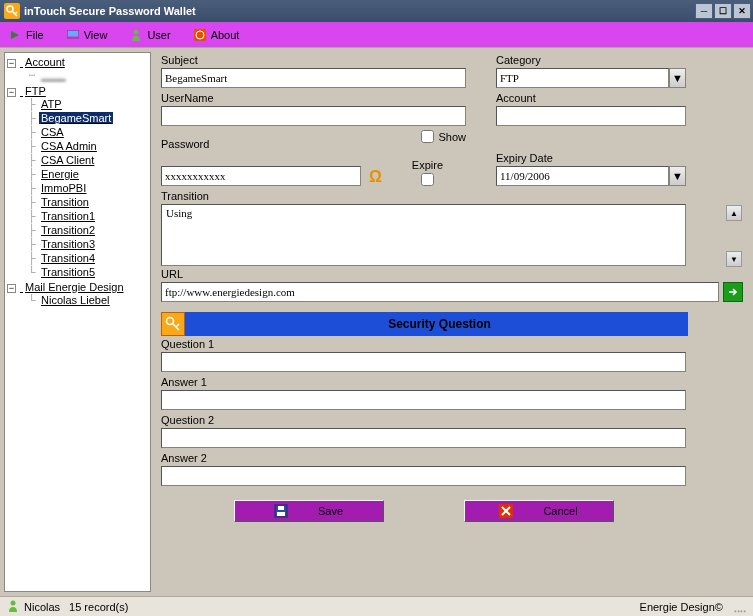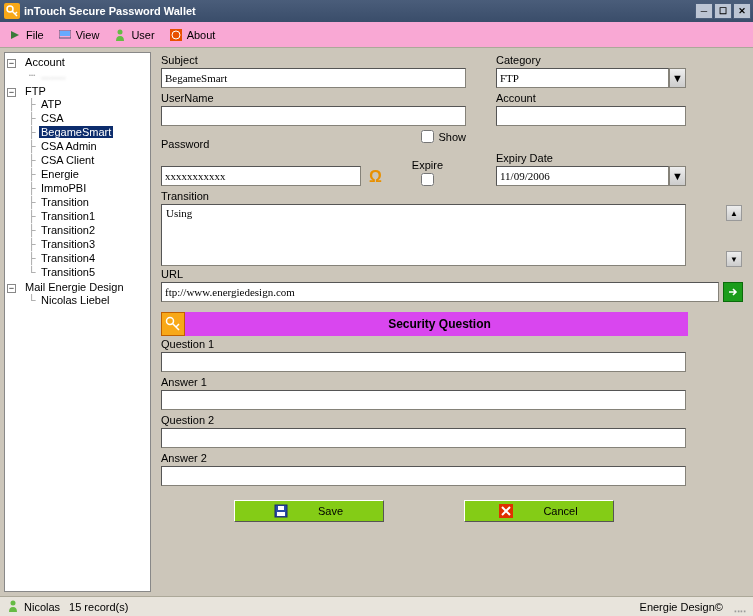--- a/index.html
+++ b/index.html
@@ -6,31 +6,31 @@
   body { font-family: Tahoma, Arial, sans-serif; font-size: 11px; background: #fff; width: 753px; height: 616px; overflow: hidden; }
   
   
   .titlebar { background: linear-gradient(#4a5d7a, #3a4d6a); height: 22px; display: flex; align-items: center; padding: 0 2px 0 4px; color: #fff; font-weight: bold; }
   .titlebar .icon { width: 16px; height: 16px; margin-right: 4px; background: #f8a818; border-radius: 2px; display: flex; align-items: center; justify-content: center; }
   .titlebar .title { flex: 1; }
   .titlebar .winbtns { display: flex; gap: 1px; }
   .titlebar .winbtn { width: 18px; height: 16px; background: #bcc5d4; border: 1px solid #4a5d7a; display: flex; align-items: center; justify-content: center; font-family: Arial; font-size: 9px; cursor: pointer; color: #000; }
   
   
-  .menubar { background: #f9a8d4; height: 26px; border-bottom: 1px solid #aca899; display: flex; align-items: center; padding: 0 4px; gap: 6px; }
+  .menubar { background: #d946ef; height: 26px; border-bottom: 1px solid #aca899; display: flex; align-items: center; padding: 0 4px; gap: 14px; }
   .menuitem { display: flex; align-items: center; gap: 4px; cursor: pointer; padding: 2px 4px; }
   .menuitem .micon { width: 14px; height: 14px; display: flex; align-items: center; justify-content: center; }
   
   
   .main { display: flex; height: 548px; background: #ccc6ba; }
   
   
   .sidebar { width: 192px; padding: 4px; }
   .tree { background: #fff; border: 1px solid #888; height: 100%; overflow: auto; padding: 2px; }
-  .tree-node { display: block; white-space: nowrap; padding: 1px 0; }
+  .tree-node { display: block; white-space: nowrap; padding: 1px 0; text-decoration: underline; }
   .tree-toggle { display: inline-block; width: 9px; height: 9px; border: 1px solid #888; text-align: center; line-height: 7px; font-size: 9px; margin-right: 4px; cursor: pointer; vertical-align: middle; }
   .tree-label { cursor: pointer; padding: 0 2px; }
   .tree-label.blur { color: #aaa; filter: blur(1.5px); }
   .tree-label.selected { background: #0c2c6c; color: #fff; }
   .tree-children { padding-left: 18px; }
   .tree-vline { display: inline-block; width: 14px; text-align: center; color: #999; }
   
   
   .formpanel { flex: 1; padding: 6px 10px 6px 6px; }
   .row { display: flex; gap: 30px; margin-bottom: 4px; align-items: center; }
@@ -56,26 +56,26 @@
   
   textarea.desc { width: 525px; height: 62px; border: 1px solid #858279; border-top-color: #555; border-left-color: #555; padding: 2px 4px; font-family: Tahoma; font-size: 11px; resize: none; }
   .desc-wrap { position: relative; }
   .scroll-up, .scroll-dn { position: absolute; right: 1px; width: 16px; height: 16px; background: linear-gradient(#eee,#ccc); border: 1px solid #999; display: flex; align-items: center; justify-content: center; font-size: 8px; cursor: pointer; }
   .scroll-up { top: 1px; }
   .scroll-dn { bottom: 1px; }
   
   .url-row { display: flex; align-items: flex-end; gap: 4px; }
   .go-btn { width: 20px; height: 20px; background: #1b9c1b; border: 1px solid #0a6b0a; display: flex; align-items: center; justify-content: center; color: #fff; font-weight: bold; cursor: pointer; margin-bottom: 0px; }
   
-  .secq-banner { background: #d946ef; height: 24px; display: flex; align-items: center; margin-top: 10px; width: 527px; }
+  .secq-banner { background: #1d4ed8; height: 24px; display: flex; align-items: center; margin-top: 10px; width: 527px; }
   .secq-banner .keyico { width: 24px; height: 24px; background: #f8a818; border: 1px solid #c06000; display: flex; align-items: center; justify-content: center; margin-right: 6px; }
   .secq-banner .txt { flex: 1; text-align: center; font-weight: bold; font-size: 12px; }
   
   .btn-row { display: flex; gap: 80px; justify-content: center; margin-top: 14px; width: 525px; }
-  .btn-row .btn { width: 150px; height: 22px; background: #84cc16; border: 1px solid #fff; border-right-color: #555; border-bottom-color: #555; display: flex; align-items: center; justify-content: center; gap: 30px; cursor: pointer; padding: 0 10px; }
+  .btn-row .btn { width: 150px; height: 22px; background: #a21caf; border: 1px solid #fff; border-right-color: #555; border-bottom-color: #555; display: flex; align-items: center; justify-content: center; gap: 30px; cursor: pointer; padding: 0 10px; }
   .btn .bicon { width: 14px; height: 14px; }
   
   
   .statusbar { height: 20px; background: #e8e4dc; border-top: 1px solid #aca899; display: flex; align-items: center; padding: 0 8px; justify-content: space-between; }
   .statusbar .left { display: flex; align-items: center; gap: 6px; }
   .statusbar .grip { color: #999; letter-spacing: -2px; }
   
   input[type=checkbox] { width: 13px; height: 13px; }
 </style>
 </head>
@@ -143,22 +143,22 @@
         <span class="tree-label">Account</span>
         <div class="tree-children">
           <div class="tree-node"><span class="tree-vline">┄</span><span class="tree-label blur">........</span></div>
         </div>
       </div>
       <div class="tree-node">
         <span class="tree-toggle">−</span>
         <span class="tree-label">FTP</span>
         <div class="tree-children" id="ftp-children">
             <div class="tree-node"><span class="tree-vline">├</span><span class="tree-label">ATP</span></div>
+            <div class="tree-node"><span class="tree-vline">├</span><span class="tree-label selected">BegameSmart</span></div>
             <div class="tree-node"><span class="tree-vline">├</span><span class="tree-label">CSA</span></div>
-            <div class="tree-node"><span class="tree-vline">├</span><span class="tree-label selected">BegameSmart</span></div>
             <div class="tree-node"><span class="tree-vline">├</span><span class="tree-label">CSA Admin</span></div>
             <div class="tree-node"><span class="tree-vline">├</span><span class="tree-label">CSA Client</span></div>
             <div class="tree-node"><span class="tree-vline">├</span><span class="tree-label">Energie</span></div>
             <div class="tree-node"><span class="tree-vline">├</span><span class="tree-label">ImmoPBI</span></div>
             <div class="tree-node"><span class="tree-vline">├</span><span class="tree-label">Transition</span></div>
             <div class="tree-node"><span class="tree-vline">├</span><span class="tree-label">Transition1</span></div>
             <div class="tree-node"><span class="tree-vline">├</span><span class="tree-label">Transition2</span></div>
             <div class="tree-node"><span class="tree-vline">├</span><span class="tree-label">Transition3</span></div>
             <div class="tree-node"><span class="tree-vline">├</span><span class="tree-label">Transition4</span></div>
             <div class="tree-node"><span class="tree-vline">└</span><span class="tree-label">Transition5</span></div>

